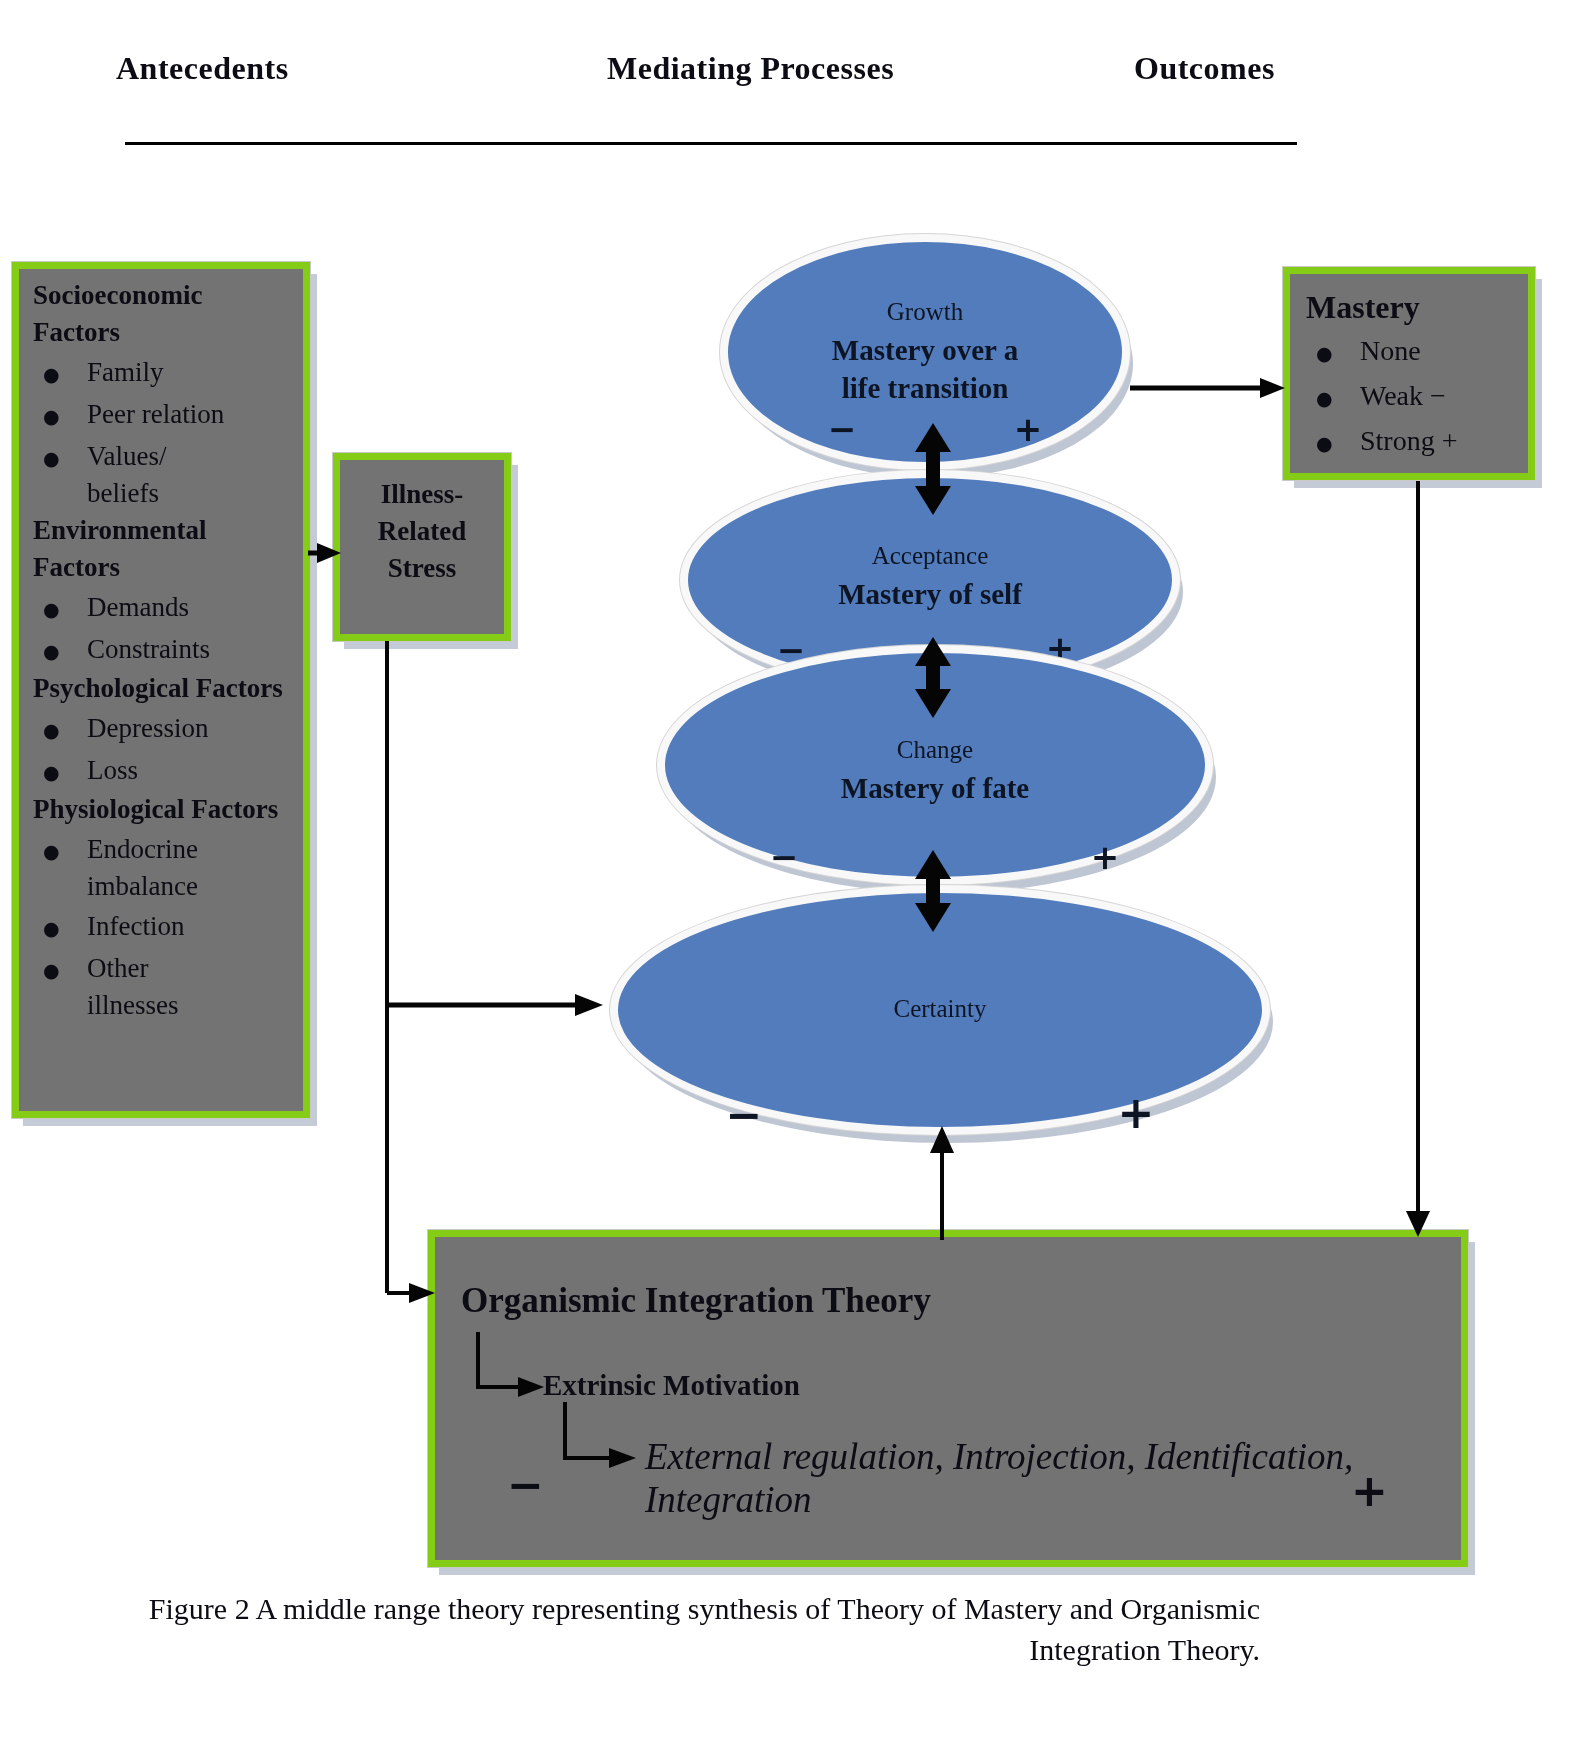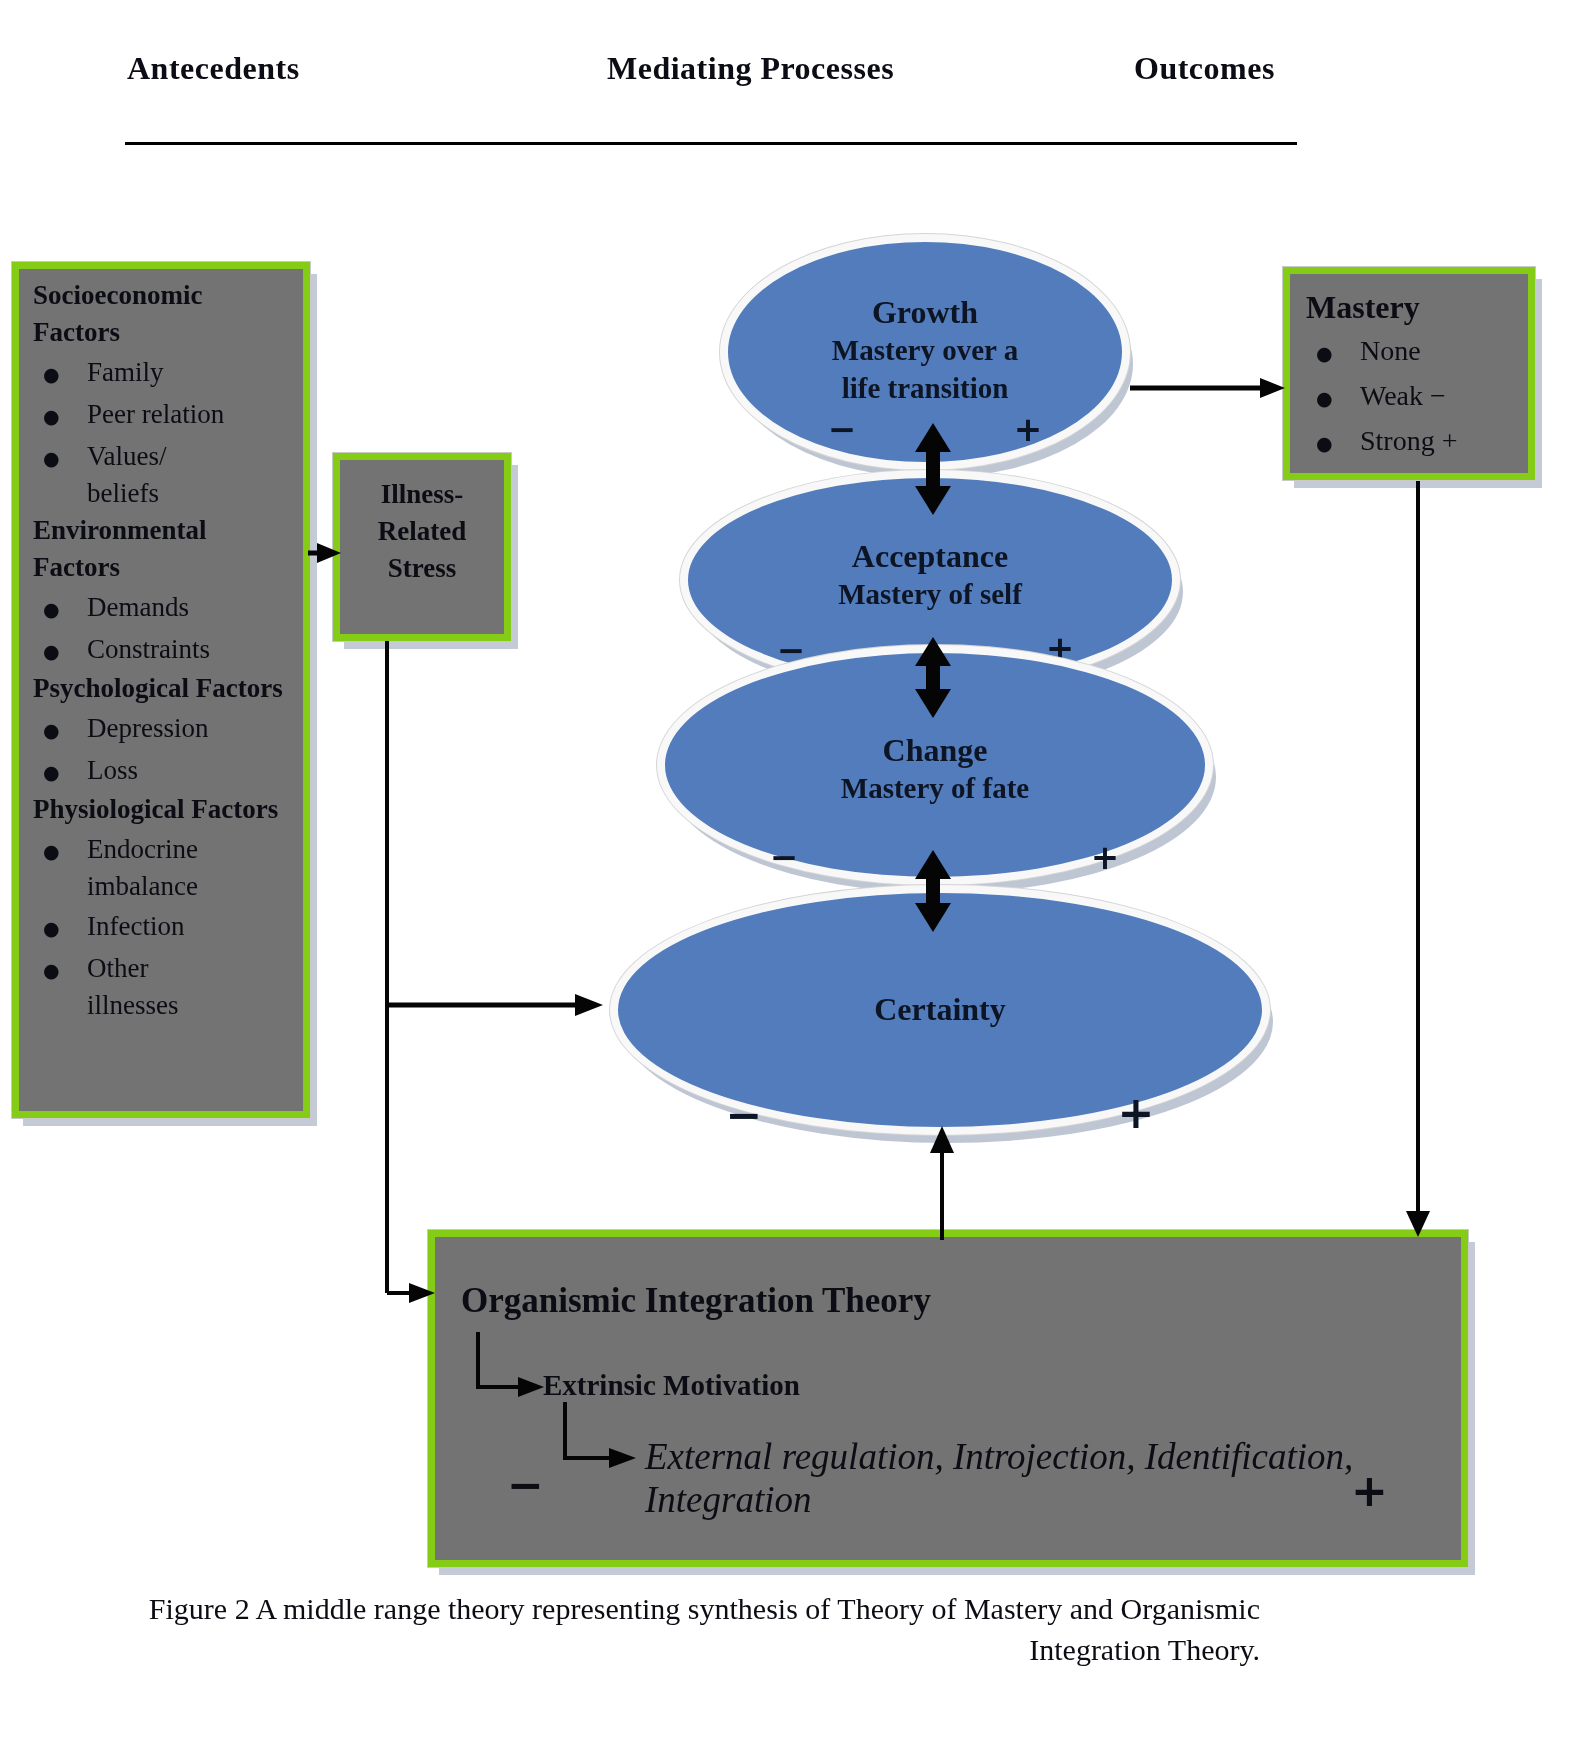--- a/index.html
+++ b/index.html
@@ -1,21 +1,21 @@
 <!DOCTYPE html>
 <html><head>
 <meta charset="utf-8">
 <style>
   html,body{margin:0;padding:0;background:#ffffff;}
   .canvas{position:relative;width:1572px;height:1759px;background:#ffffff;overflow:hidden;
           font-family:"Liberation Serif","DejaVu Serif",serif;color:#0c0c14;}
 
   
   .hdr-label{position:absolute;top:50px;font-size:32px;font-weight:bold;letter-spacing:.5px;}
-  .hdr-antecedents{left:127px;}
+  .hdr-antecedents{left:116px;}
   .hdr-mediating{left:607px;}
   .hdr-outcomes{left:1134px;}
   .hdr-rule{position:absolute;left:125px;top:142px;width:1172px;height:3px;background:#000;}
 
   
   .bluebox{position:absolute;box-sizing:border-box;background:#737373;
            border:7px solid #84cc16;
            box-shadow:0 0 0 1px #c9c9c9, 9px 10px 0 -2px rgba(148,160,182,.55);
            z-index:5;}
 
@@ -34,21 +34,21 @@
   
   .mastery-box{left:1283px;top:267px;width:252px;height:213px;padding:12px 6px 6px 16px;
                font-size:28px;line-height:40px;}
   .mastery-box .m-title{font-size:32px;font-weight:bold;line-height:42px;}
 
   
   .ellipse{position:absolute;box-sizing:border-box;border-radius:50%;background:#527cbc;
            border:8px solid #f8f8f8;
            box-shadow:0 0 0 1px #d5d5d5, 7px 12px 0 -4px rgba(146,158,182,.6);
            text-align:center;color:#0d1524;}
-  .e-title{font-weight:bold;font-size:32px;line-height:38px;}
+  .e-title{font-weight:normal;font-size:25px;line-height:38px;}
   .e-sub{font-size:29px;line-height:38px;font-weight:bold;}
   .sign{position:absolute;width:44px;text-align:center;font-size:34px;font-weight:bold;
         font-family:"DejaVu Sans",sans-serif;}
   .el-growth{left:720px;top:234px;width:410px;height:236px;padding-top:51px;z-index:10;}
   .el-growth .minus{left:92px;top:167px;}
   .el-growth .plus{left:278px;top:167px;}
   .el-acceptance{left:680px;top:470px;width:500px;height:220px;padding-top:59px;z-index:11;}
   .el-acceptance .minus{left:81px;top:152px;}
   .el-acceptance .plus{left:350px;top:150px;}
   .el-change{left:657px;top:645px;width:556px;height:240px;padding-top:78px;z-index:12;}

